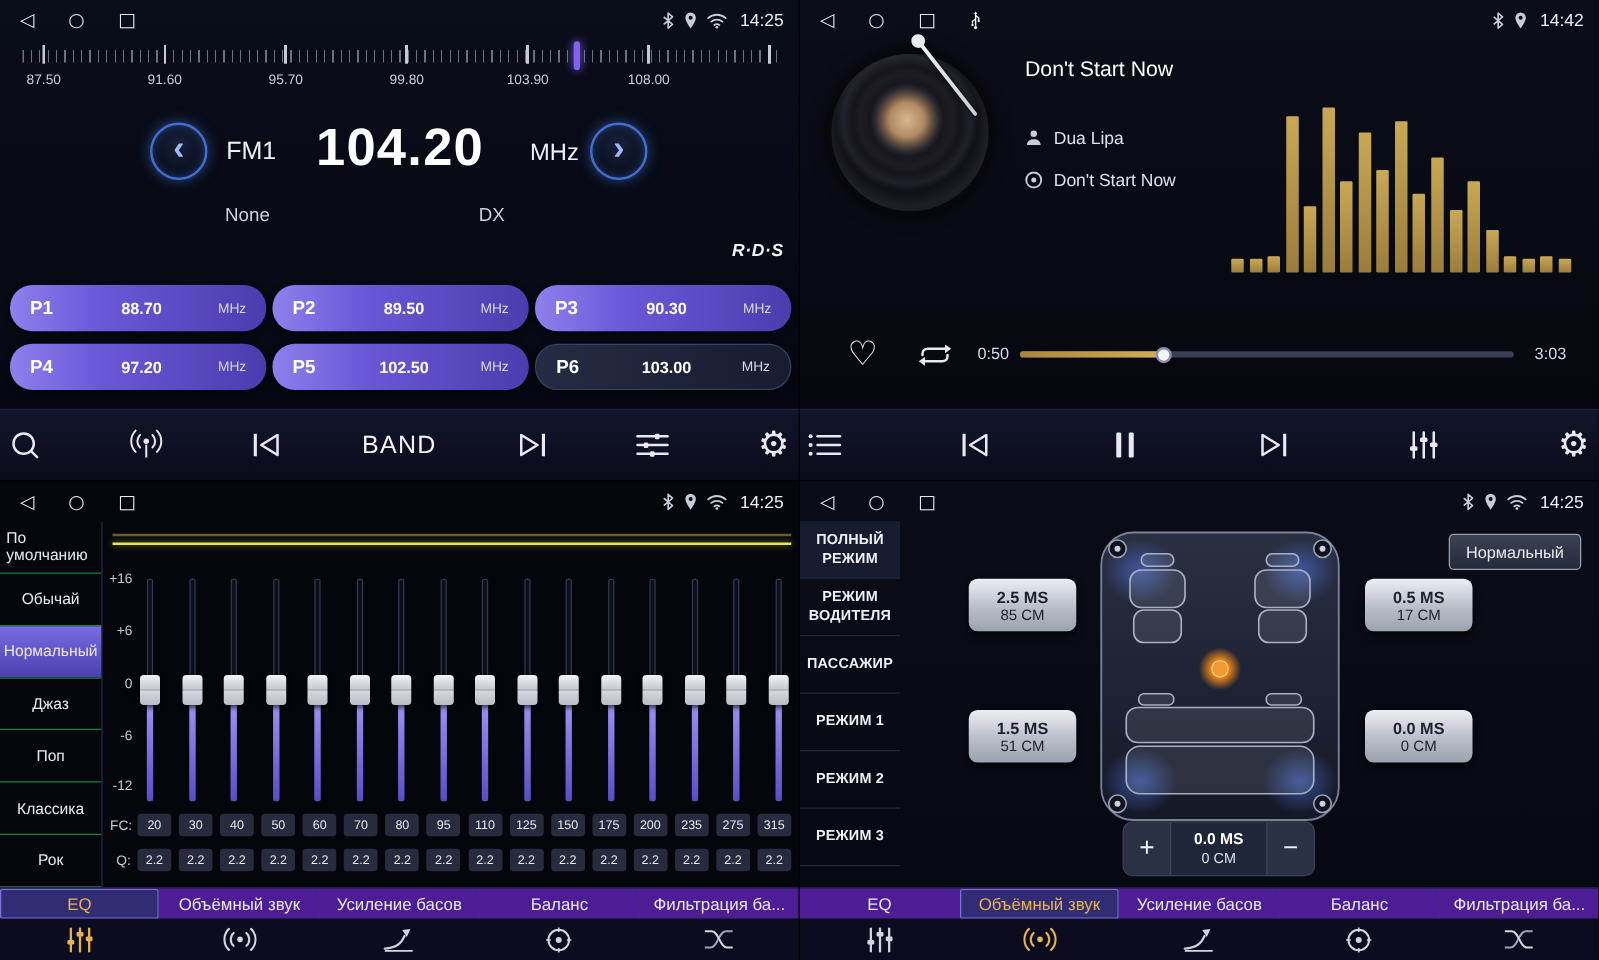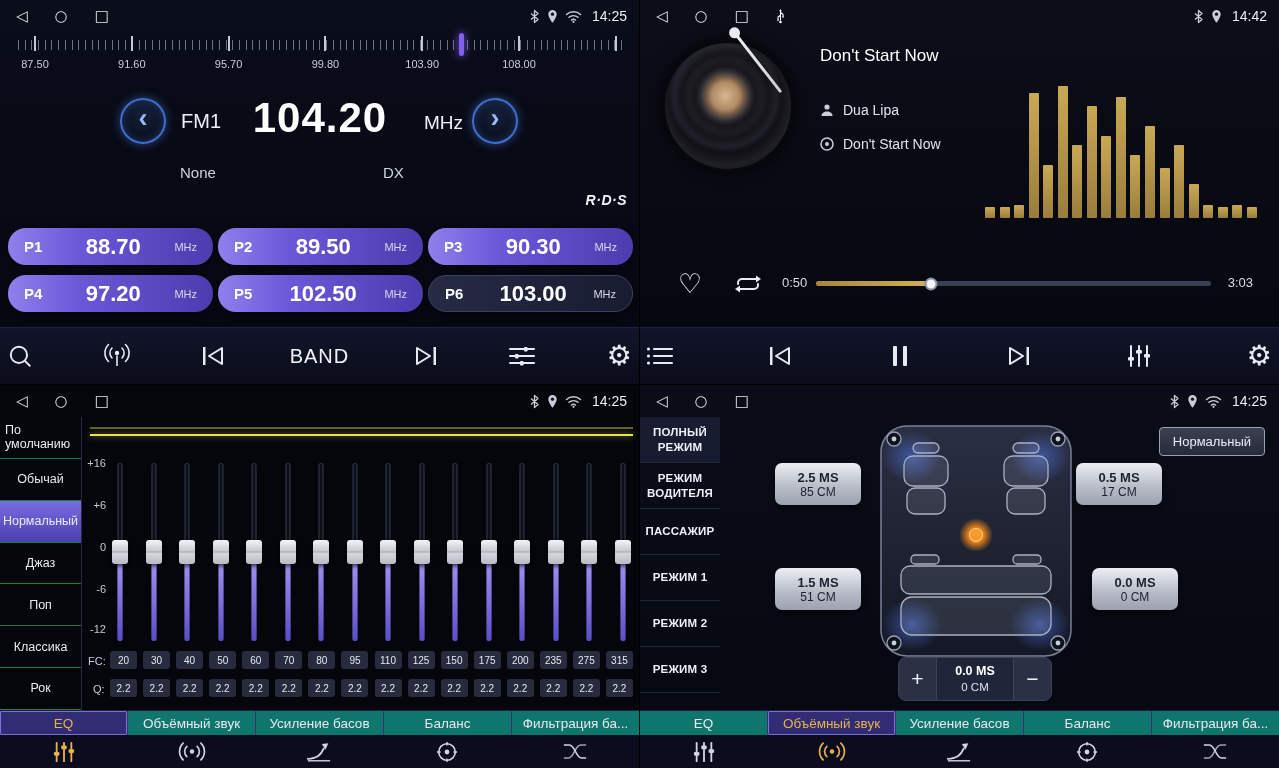--- a/index.html
+++ b/index.html
@@ -34,21 +34,21 @@
 .band-label{position:absolute;left:168px;top:110px;font-size:20px;color:#eef0f6;margin-left:13px;}
 .freq-main{position:absolute;left:212px;top:94px;width:216px;text-align:center;font-size:42px;font-weight:bold;letter-spacing:1px;color:#fff;}
 .freq-unit{position:absolute;left:424px;top:112px;font-size:19px;color:#eef0f6;}
 .signal-label{position:absolute;left:180px;top:164px;font-size:15px;color:#cfd3de;}
 .dx-label{position:absolute;left:383px;top:164px;font-size:15px;color:#cfd3de;}
 .rds-badge{position:absolute;right:12px;top:192px;font-size:14px;font-weight:bold;font-style:italic;color:#f2f3f7;letter-spacing:.5px;}
 .preset-grid{position:absolute;left:8px;right:6px;top:228px;display:grid;grid-template-columns:repeat(3,1fr);gap:10px 5px;}
 .preset{height:37px;border-radius:18px;display:flex;align-items:center;padding:0 16px;cursor:pointer;background:linear-gradient(90deg,#8e80ec 0%,#6a58d8 35%,#4c3cae 100%);box-shadow:0 2px 6px rgba(0,0,0,.5);}
 .preset.active{background:linear-gradient(90deg,#262b45,#181c30);border:1px solid #3a4060;}
 .p-label{font-size:15px;font-weight:bold;color:#fff;width:28px;}
-.p-freq{flex:1;text-align:center;font-size:22px;font-weight:bold;color:#fff;}
+.p-freq{flex:1;text-align:center;font-size:13px;font-weight:bold;color:#fff;}
 .p-unit{font-size:11px;color:#d6d8e8;}
 .toolbar{position:absolute;left:0;right:0;bottom:0;height:57px;display:flex;align-items:center;justify-content:space-between;background:linear-gradient(180deg,#12152b,#0a0c1a);border-top:1px solid #1e2240;}
 .tb-item{display:flex;align-items:center;justify-content:center;color:#e8eaf2;cursor:pointer;min-width:40px;}
 .tb-text{font-size:20px;letter-spacing:1px;color:#f0f2f8;}
 .gear-glyph{font-size:28px;font-family:"DejaVu Sans",sans-serif;line-height:1;}
 
 
 .album-art{position:absolute;left:22px;top:40px;width:132px;height:132px;}
 .vinyl{position:absolute;inset:0;border-radius:50%;background:radial-gradient(circle at 48% 42%,#d8b890 0%,#b08a62 14%,#6a5444 20%,#2a2a30 26%,#17171d 30%,#1d1d24 38%,#141419 44%,#20202a 52%,#101016 58%,#1a1a22 70%,#0c0c12 84%,#17171e 100%);border:3px solid #08080c;box-shadow:0 0 14px rgba(0,0,0,.8),inset 0 0 20px rgba(255,255,255,.06);}
 .tonearm{position:absolute;left:72px;top:-6px;width:3px;height:74px;background:linear-gradient(#f2f2f6,#c9ccd6);border-radius:2px;transform:rotate(-38deg);transform-origin:top center;box-shadow:0 0 4px rgba(0,0,0,.6);}
@@ -90,39 +90,39 @@
 .eq-handle{position:absolute;left:50%;width:16px;height:24px;transform:translateX(-50%);border-radius:3px;background:linear-gradient(180deg,#f4f4f7 0%,#c9cad2 45%,#a9abb6 50%,#d6d7dd 55%,#b9bbc5 100%);box-shadow:0 2px 4px rgba(0,0,0,.7);}
 .row-label{position:absolute;font-size:11px;color:#c9ccd8;}
 .row-label.fc{left:6px;top:238px;}
 .row-label.q{left:11px;top:266px;}
 .eq-fc-row,.eq-q-row{position:absolute;left:28px;right:6px;display:flex;justify-content:space-between;}
 .eq-fc-row{top:234px;}
 .eq-q-row{top:262px;}
 .val-box{width:27px;height:18px;border-radius:3px;background:#272b3d;font-size:10px;color:#e6e8f0;display:flex;align-items:center;justify-content:center;}
 
 
-.tabbar{position:absolute;left:0;right:0;bottom:33px;height:25px;display:flex;background:#0f766e;border-top:1px solid #22203e;}
+.tabbar{position:absolute;left:0;right:0;bottom:33px;height:25px;display:flex;background:#4c1d95;border-top:1px solid #22203e;}
 .tab{flex:1;display:flex;align-items:center;justify-content:center;font-size:13.5px;color:#e6e8f0;cursor:pointer;border-left:1px solid #38336e;white-space:nowrap;overflow:hidden;}
 .tab:first-child{border-left:none;}
 .tab.active{background:#312c74;color:#e5b44e;box-shadow:inset 0 0 0 1px #7a70d8;border-radius:2px;}
 .tab-icons{position:absolute;left:0;right:0;bottom:0;height:33px;display:flex;background:#0d0b1e;}
 .tab-icon-cell{flex:1;display:flex;align-items:center;justify-content:center;color:#d2d5e0;cursor:pointer;}
 .tab-icon-cell.active{color:#e5b44e;}
 
 
 .mode-menu{position:absolute;left:0;top:32px;width:80px;display:flex;flex-direction:column;}
 .mode-item{min-height:46px;display:flex;align-items:center;justify-content:center;text-align:center;font-size:11.5px;font-weight:bold;color:#eef0f6;line-height:1.25;border-bottom:1px solid #22263a;cursor:pointer;padding:4px 3px;letter-spacing:.2px;}
 .mode-item.selected{background:#171c30;}
 .normal-btn{position:absolute;right:14px;top:42px;padding:6px 13px;font-size:13px;color:#e9ebf3;background:linear-gradient(180deg,#3c4152,#262b3c);border:1px solid #9aa0b4;border-radius:4px;cursor:pointer;font-family:inherit;}
 .car-viz{position:absolute;left:238px;top:38px;width:196px;height:236px;}
 .delay-btn{position:absolute;width:86px;height:42px;border-radius:7px;background:linear-gradient(180deg,#eceef2 0%,#b9bec9 55%,#9ba1ae 100%);box-shadow:0 3px 6px rgba(0,0,0,.6);display:flex;flex-direction:column;align-items:center;justify-content:center;cursor:pointer;color:#1c2030;}
 .dl-ms{font-size:13px;font-weight:bold;}
 .dl-cm{font-size:12px;}
 .dl-fl{left:135px;top:78px;}
-.dl-fr{left:436px;top:78px;}
+.dl-fr{left:452px;top:78px;}
 .dl-rl{left:135px;top:183px;}
 .dl-rr{left:452px;top:183px;}
 .adjust-bar{position:absolute;left:258px;top:272px;width:154px;height:44px;background:#20263a;border:1px solid #3c4358;border-radius:8px;display:flex;align-items:stretch;overflow:hidden;}
 .adj-btn{width:38px;display:flex;align-items:center;justify-content:center;font-size:21px;color:#f0f2f8;cursor:pointer;background:rgba(255,255,255,.05);}
 .adj-btn.plus{border-right:1px solid #3c4358;}
 .adj-btn.minus{border-left:1px solid #3c4358;}
 .adj-val{flex:1;display:flex;flex-direction:column;align-items:center;justify-content:center;line-height:1.25;}
 .adj-ms{font-size:12.5px;font-weight:bold;}
 .adj-cm{font-size:11.5px;color:#dfe2ec;}
 </style>

